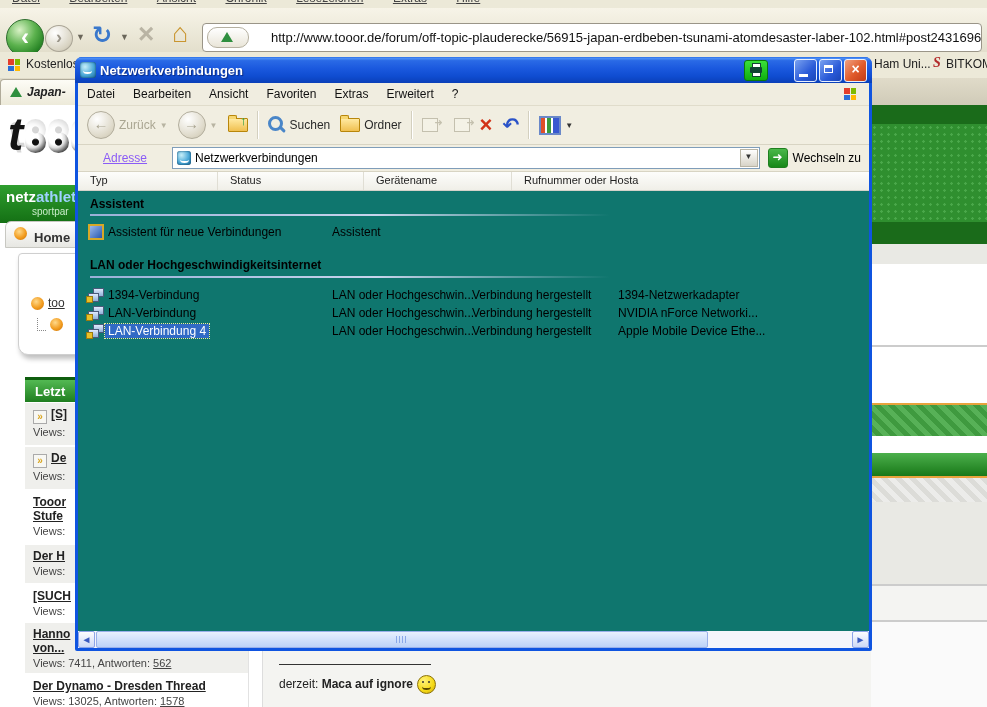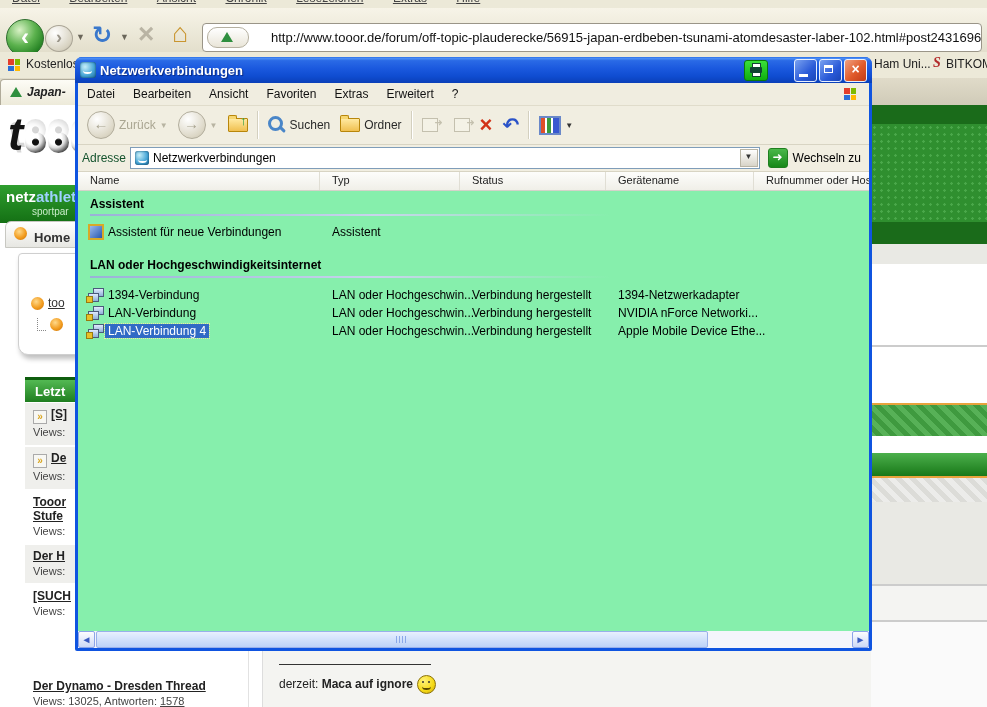--- a/index.html
+++ b/index.html
@@ -123,31 +123,31 @@
   .upfold::after{content:"↑";position:absolute;right:0px;top:-6px;color:#0f8a0f;font-weight:bold;font-size:13px;text-shadow:0 0 1px #fff;}
   .mag{width:9px;height:9px;border:3px solid #4a86c8;border-radius:50%;position:relative;margin:0 3px 3px 0;}
   .mag::after{content:"";position:absolute;width:3px;height:7px;background:#4a86c8;right:-4px;bottom:-5px;transform:rotate(-45deg);border-radius:2px;}
   .mvico{width:14px;height:12px;background:#f4f2e6;border:1px solid #c4c0ae;position:relative;}
   .mvico::after{content:"➜";position:absolute;right:-6px;top:-2px;color:#c4c0ae;font-size:10px;}
   .delx{color:#d23318;font-size:22px;font-weight:bold;line-height:20px;}
   .undo{color:#2a52c8;font-size:20px;font-weight:bold;line-height:20px;}
   .viewsico{width:18px;height:15px;border:2px solid #6a88c8;background:
      linear-gradient(90deg,#e05028 0 4px,#fff 4px 6px,#3a9a3a 6px 10px,#fff 10px 12px,#3858d0 12px 16px);}
   .addrbar{height:26px;background:#f1eee1;border-bottom:1px solid #d8d4c3;display:flex;align-items:center;font-size:12px;}
-  .addrlabel{color:#14532d;padding:0 4px;}
+  .addrlabel{color:#8b5cf6;padding:0 25px;text-decoration:underline;}
   .combo{flex:1;height:20px;background:#fff;border:1px solid #7f9db9;display:flex;align-items:center;position:relative;}
   .combo .titleicon{width:14px;height:14px;margin:0 4px;}
   .combo-arrow{position:absolute;right:1px;top:1px;width:16px;height:16px;background:linear-gradient(#fefefe,#d8d4c8);
      border:1px solid #b8b4a4;text-align:center;line-height:14px;font-size:8px;color:#333;}
   .gobtn{display:flex;align-items:center;gap:5px;padding:0 8px;}
   .goarrow{width:18px;height:18px;border-radius:3px;border:1px solid #1f7f1f;background:linear-gradient(#4ab84a,#188818);
      color:#fff;font-weight:bold;text-align:center;line-height:16px;font-size:12px;}
   .hdrrow{height:18px;background:linear-gradient(#fdfdfb,#f0efe8);border-bottom:1px solid #d5d2ca;display:flex;font-size:11px;color:#222;}
   .hcell{border-right:1px solid #e0ded4;padding-left:12px;line-height:17px;box-sizing:border-box;overflow:hidden;white-space:nowrap;}
-  .content{flex:1;background:#86efac;position:relative;overflow:hidden;font-size:12px;color:#000;text-align:center;}
+  .content{flex:1;background:#0f766e;position:relative;overflow:hidden;font-size:12px;color:#000;text-align:center;}
   .grouptitle{position:absolute;left:12px;font-weight:bold;font-size:12px;color:#000;}
   .groupline{position:absolute;left:12px;height:2px;width:520px;
      background:linear-gradient(90deg,#9ab0d8,#c8d4ec 55%,rgba(255,255,255,0));}
   .lrow{position:absolute;left:0;width:100%;height:17px;}
   .cellname{position:absolute;left:30px;top:1px;white-space:nowrap;}
   .cellname.sel{background:#316ac5;color:#fff;padding:0 3px;left:27px;outline:1px dotted #f0e8a0;}
   .celltyp{position:absolute;left:254px;top:1px;white-space:nowrap;}
   .cellstat{position:absolute;left:394px;top:1px;white-space:nowrap;}
   .celldev{position:absolute;left:540px;top:1px;white-space:nowrap;}
   .wiz{position:absolute;left:10px;top:0;width:12px;height:12px;border:2px solid #d8a828;
@@ -272,20 +272,25 @@
         <div class="tviews"><span>Views:</span></div>
       </div>
       <div class="trow alt" style="top:143px;height:38px;">
         <div class="ttitle">Der H</div>
         <div class="tviews"><span>Views:</span></div>
       </div>
       <div class="trow" style="top:183px;height:36px;">
         <div class="ttitle">[SUCH</div>
         <div class="tviews"><span>Views:</span></div>
       </div>
+      <div class="trow alt" style="top:221px;height:50px;">
+        <div class="ttitle">Hanno</div>
+        <div class="ttitle">von...</div>
+        <div class="tviews"><span>Views: 7411, Antworten: </span><span class="lnk">562</span></div>
+      </div>
       <div class="trow" style="top:273px;height:42px;">
         <div class="ttitle">Der Dynamo - Dresden Thread</div>
         <div class="tviews"><span>Views: 13025, Antworten: </span><span class="lnk">1578</span></div>
       </div>
     </div>
 
     <div class="abs postpanel">
       <div class="abs sigline" style="left:16px;top:13px;"></div>
       <div class="abs sigtext" style="left:16px;top:24px;">
         <span>derzeit: </span><b>Maca auf ignore</b><span class="smiley"></span>
@@ -396,21 +401,20 @@
         <span>Netzwerkverbindungen</span>
         <span class="combo-arrow">▼</span>
       </div>
       <div class="gobtn">
         <span class="goarrow">➜</span>
         <span>Wechseln zu</span>
       </div>
     </div>
 
     <div class="hdrrow">
-      <div class="hcell" style="width:242px;">Name</div>
       <div class="hcell" style="width:140px;">Typ</div>
       <div class="hcell" style="width:146px;">Status</div>
       <div class="hcell" style="width:148px;">Gerätename</div>
       <div class="hcell" style="flex:1;border-right:none;">Rufnummer oder Hosta</div>
     </div>
 
     <div class="content">
       <div class="grouptitle" style="top:6px;">Assistent</div>
       <div class="groupline" style="top:23px;"></div>
 

